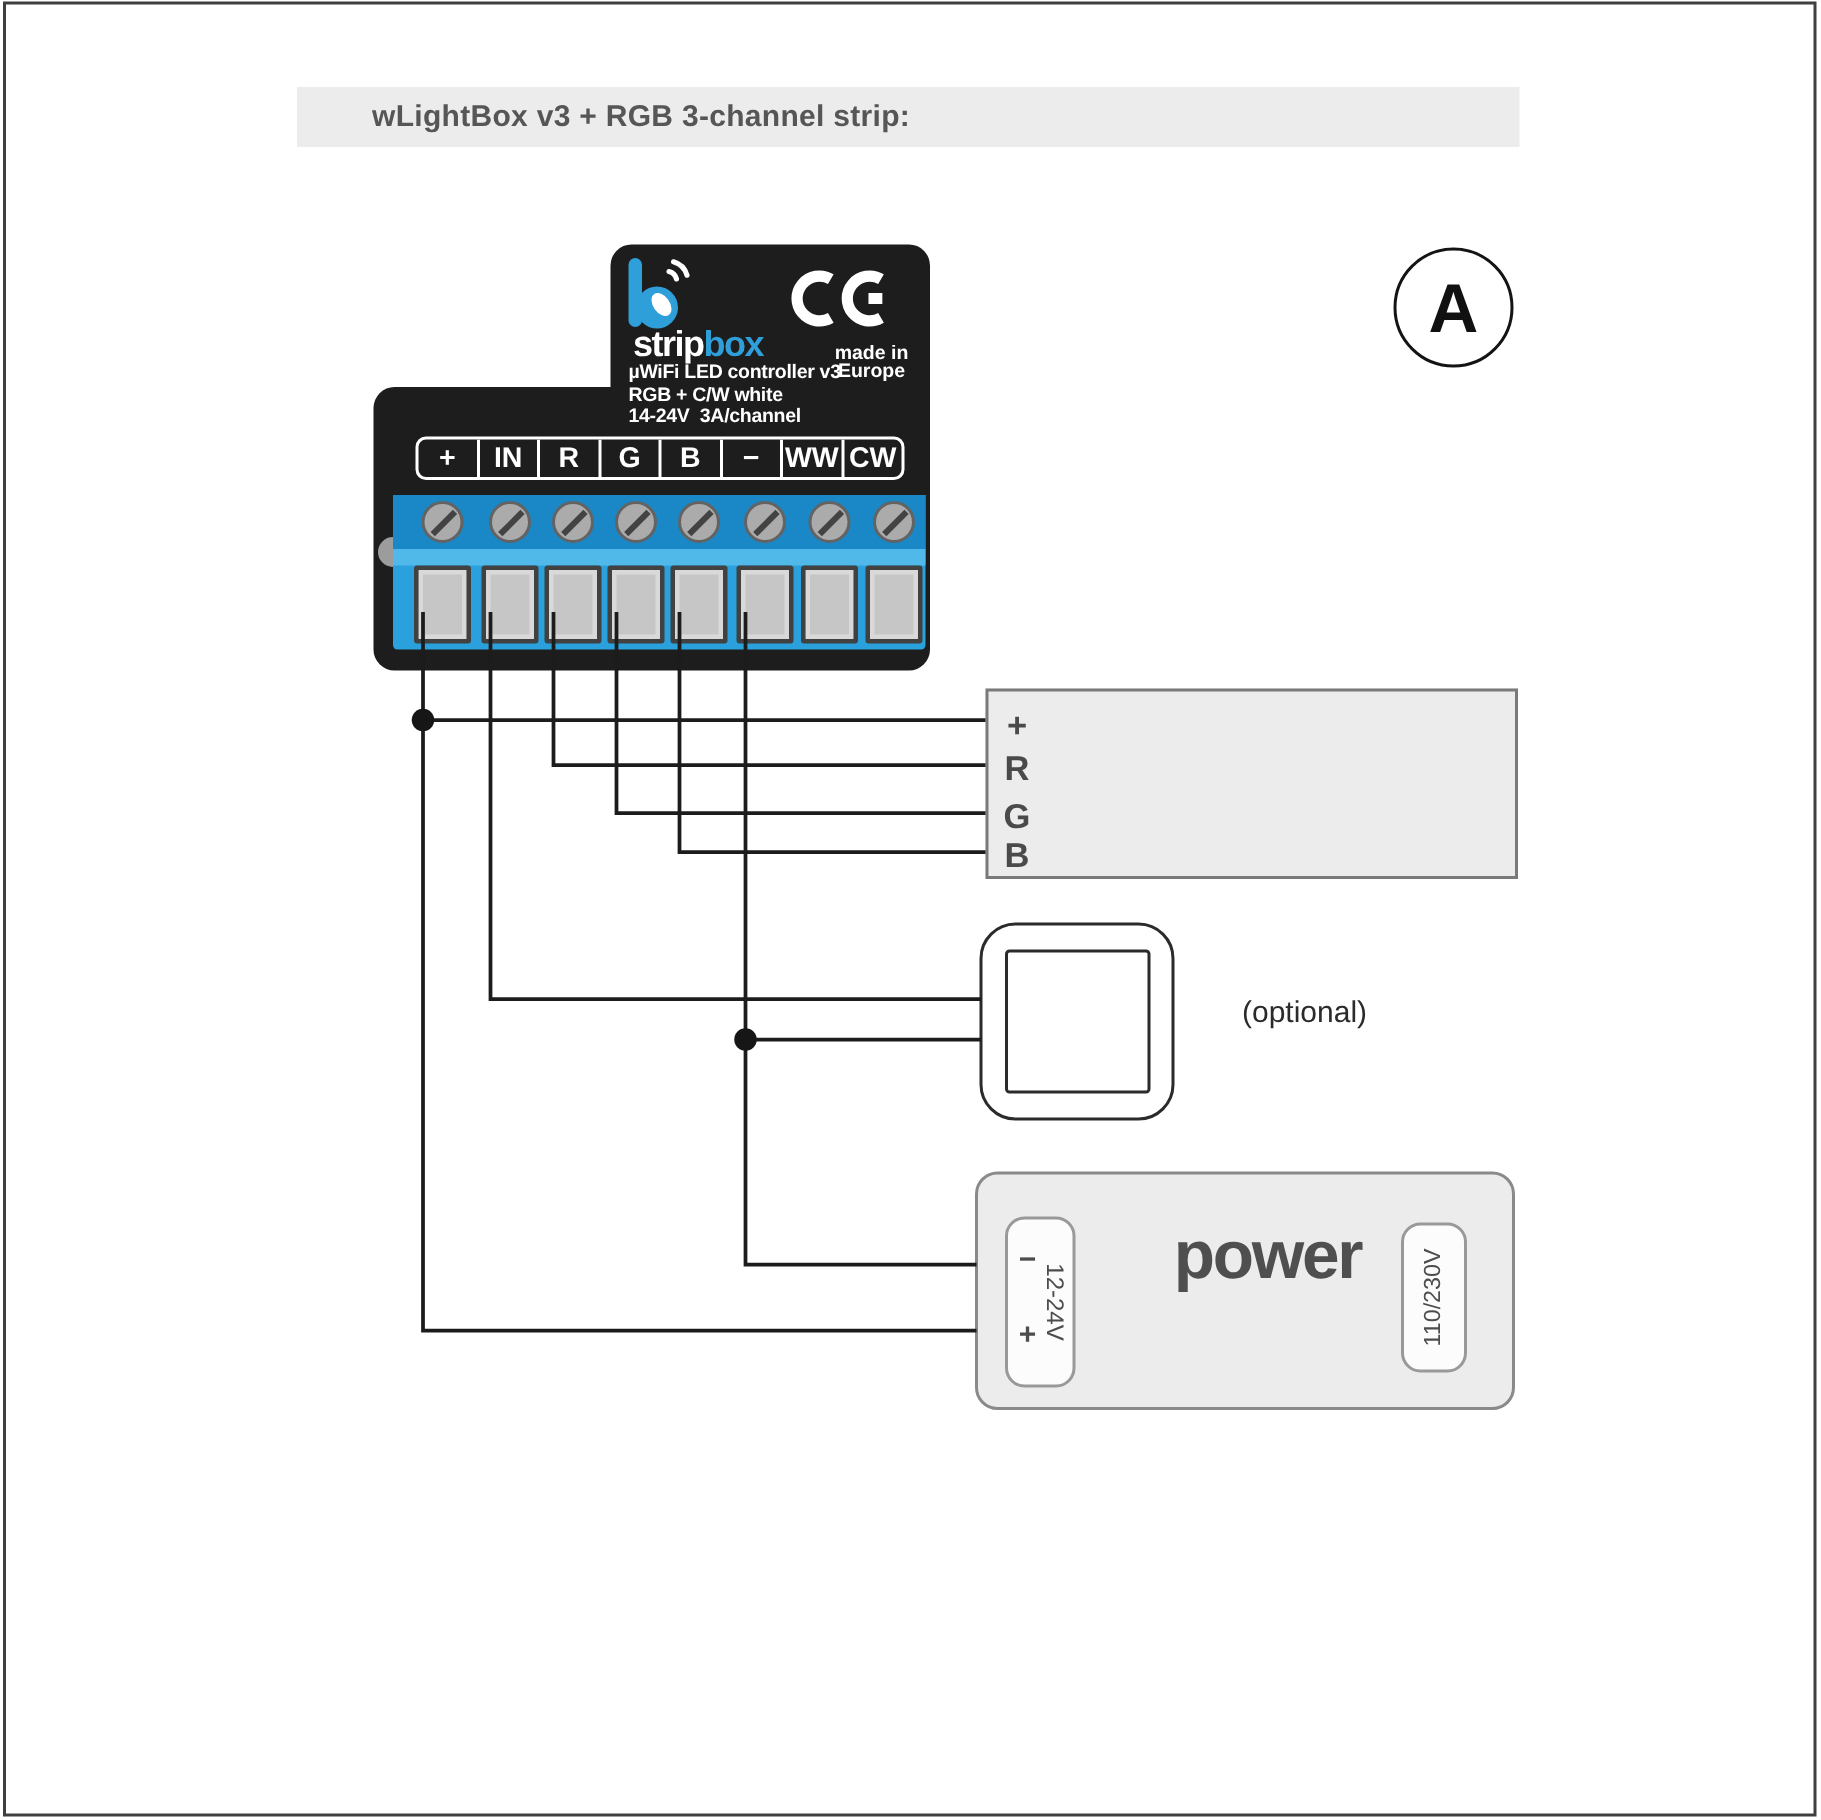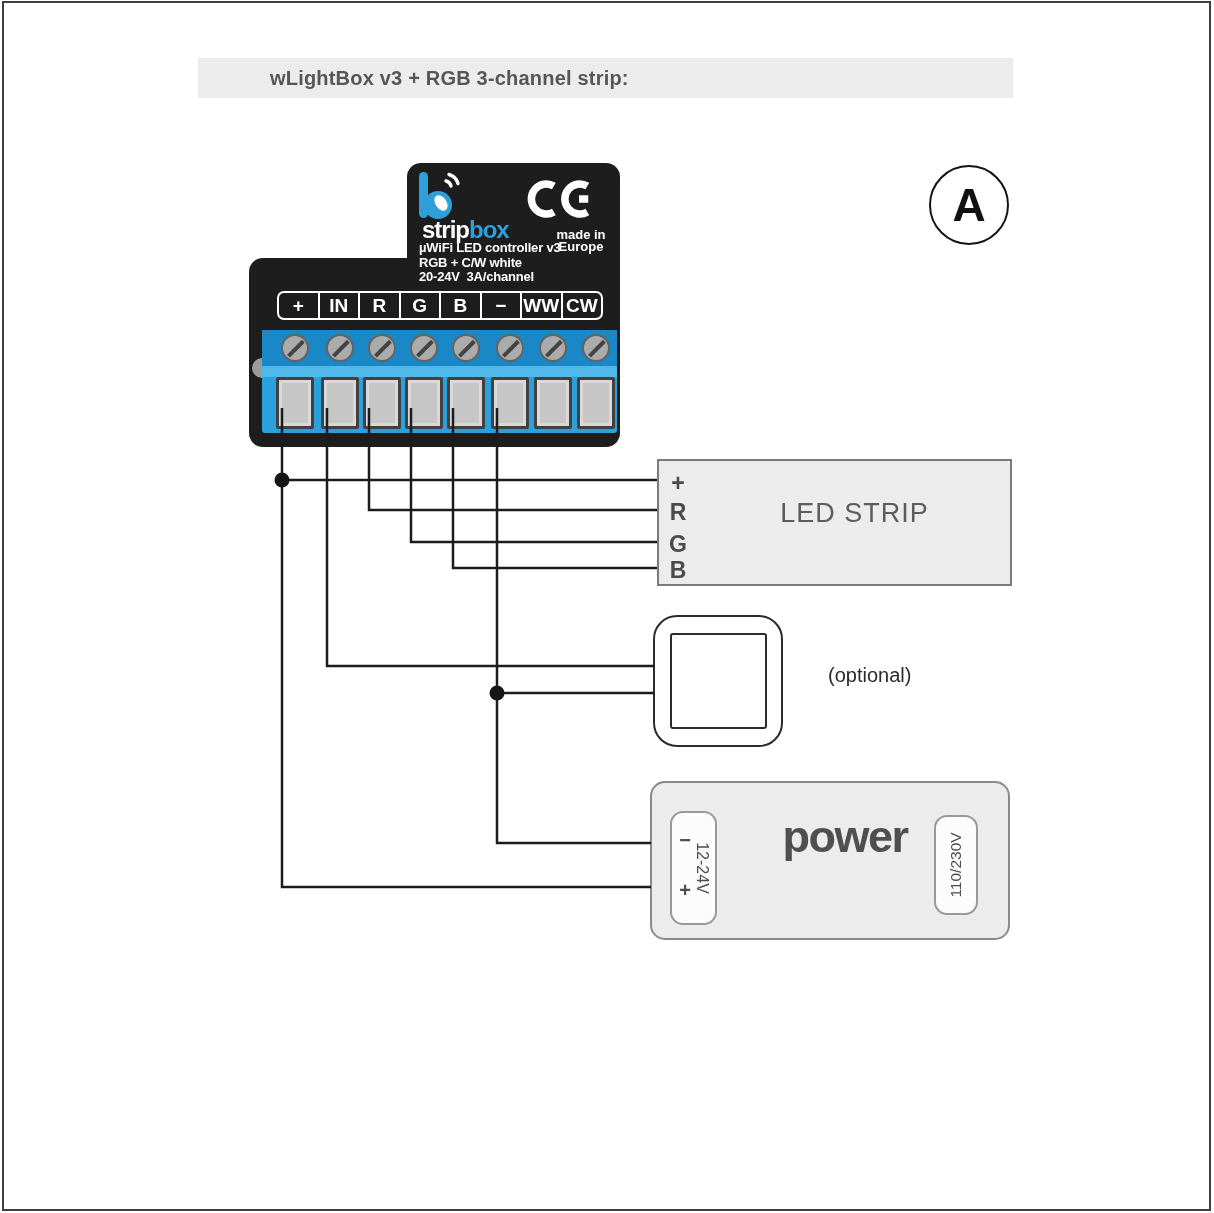--- a/index.html
+++ b/index.html
@@ -8,21 +8,21 @@
     --panel-gray:#ececec;
     --wire:#1c1c1c;
   }
   *{box-sizing:border-box;margin:0;padding:0;}
   html,body{width:1214px;height:1213px;background:#fff;font-family:"Liberation Sans",sans-serif;}
   .page{position:absolute;left:0;top:0;width:1214px;height:1213px;background:#fff;overflow:hidden;}
   .page-border{position:absolute;left:2px;top:1px;right:3px;bottom:2px;border:2px solid #3f3f3f;pointer-events:none;}
 
   
   .title-bar{position:absolute;left:198px;top:58px;width:815px;height:40px;background:var(--panel-gray);display:flex;align-items:center;}
-  .title-bar span{margin-left:72px;font-size:20px;font-weight:bold;color:#565656;letter-spacing:.2px;}
+  .title-bar span{margin-left:50px;font-size:20px;font-weight:bold;color:#565656;letter-spacing:.2px;}
 
   
   .badge-a{position:absolute;left:929px;top:165px;width:80px;height:80px;border:2.5px solid #141414;border-radius:50%;display:flex;align-items:center;justify-content:center;background:#fff;}
   .badge-a span{font-size:46px;font-weight:bold;color:#111;}
 
   
   svg.wires{position:absolute;left:0;top:0;z-index:5;}
 
   
   .device{position:absolute;left:249px;top:163px;width:371px;height:284px;z-index:3;}
@@ -116,21 +116,21 @@
       <g stroke="#ffffff" stroke-width="3.4" fill="none" stroke-linecap="round">
         <path d="M29 11 A7 7 0 0 1 34 16"></path>
         <path d="M32 4.5 A13 13 0 0 1 41 13.5"></path>
       </g>
     </svg>
 
     <div class="wordmark"><span class="wm-white">strip</span><span class="wm-blue">box</span></div>
 
     <div class="spec">µWiFi LED controller v3
 RGB + C/W white
-20-24V  3A/channel</div>
+14-24V  3A/channel</div>
 
     <svg class="ce" width="74" height="50" viewBox="0 0 84 52">
       <g stroke="#ffffff" stroke-width="8.5" fill="none">
         <path d="M30.5 11.3 A17 17 0 1 0 30.5 40.7"></path>
         <path d="M68.5 11.3 A17 17 0 1 0 68.5 40.7"></path>
         <path d="M59 26 H69.5"></path>
       </g>
     </svg>
 
     <div class="made-in">
@@ -186,21 +186,20 @@
       <div class="opening" style="left:315px"></div>
     </div>
   </div>
 
   <div class="led-box">
     <div class="led-in" style="top:9px">+</div>
     <div class="led-in" style="top:38px">R</div>
     <div class="led-in" style="top:70px">G</div>
     <div class="led-in" style="top:96px">B</div>
     <div class="led-text">
-      <div>LED STRIP</div>
     </div>
   </div>
 
   <div class="sw">
     <div class="sw-inner"></div>
   </div>
   <div class="opt-note">(optional)</div>
 
   <div class="psu">
     <div class="psu-conn psu-dc">

